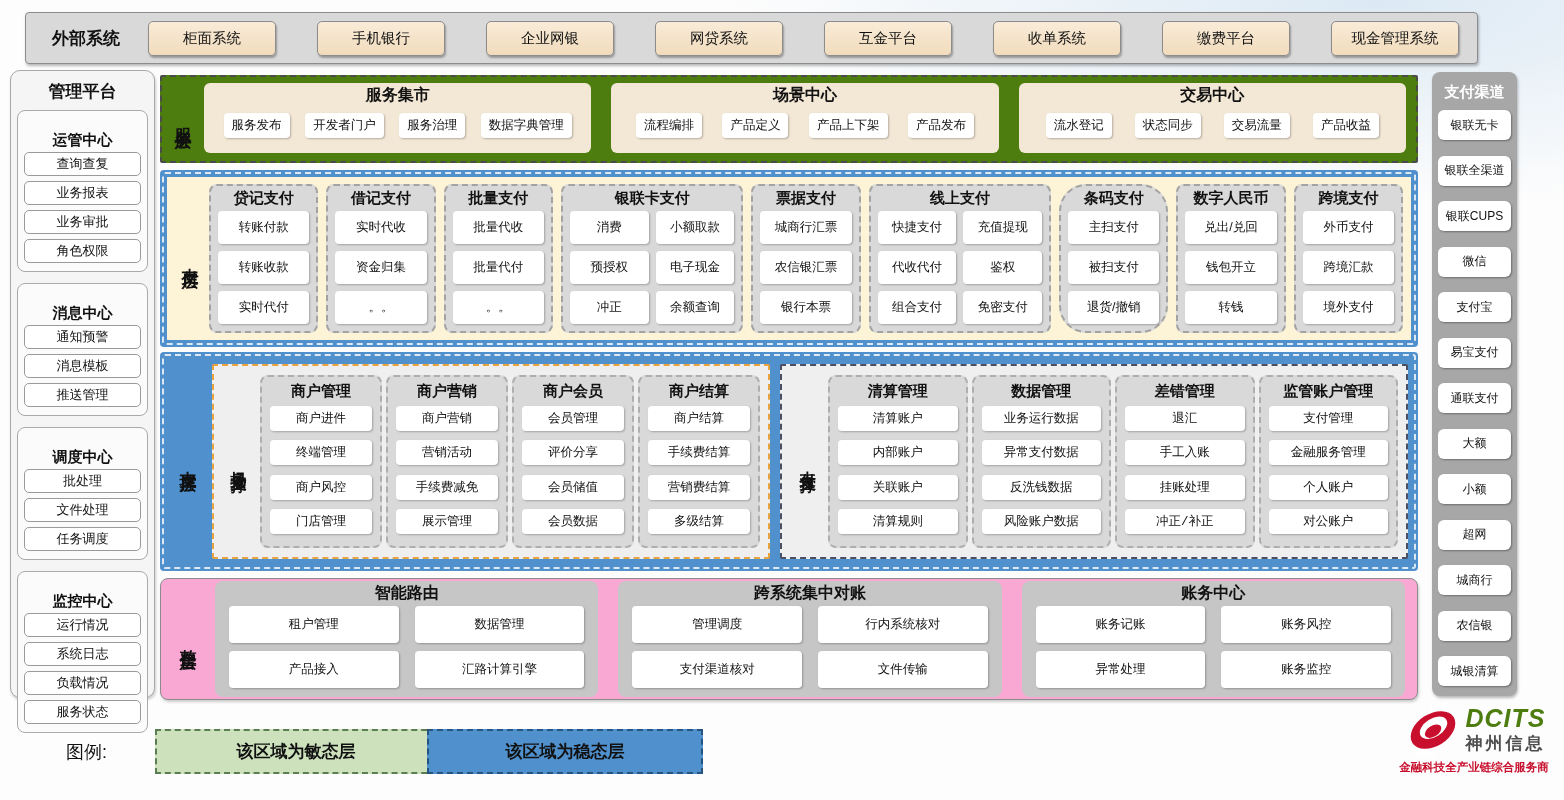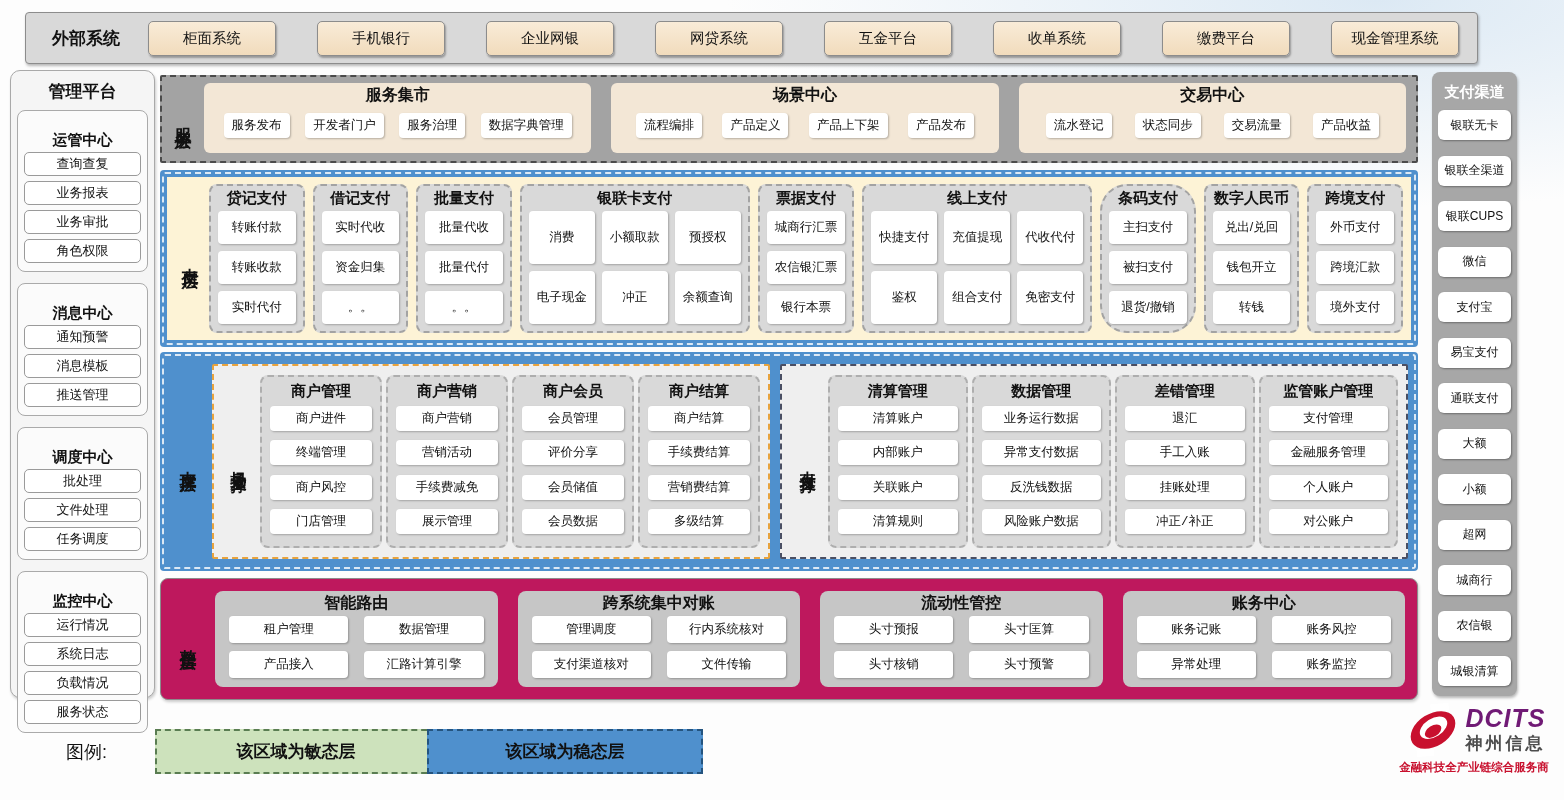--- a/index.html
+++ b/index.html
@@ -47,21 +47,21 @@
 
   
   .v-label { writing-mode:vertical-lr; text-orientation:upright; font-weight:bold; font-size:17px;
     display:flex; align-items:center; justify-content:center; letter-spacing:3px; white-space:nowrap; }
   .btn-white { background:#fff; border-radius:4px; min-height:25px; padding:2px 8px;
     display:flex; align-items:center; justify-content:center; font-size:12.5px;
     box-shadow:1px 1px 2px rgba(0,0,0,.25); white-space:nowrap; }
 
   
   .service { position:absolute; left:160px; top:75px; width:1258px; height:88px;
-    background:#a3a3a3; border:2px dashed #4b4b4b; border-radius:2px;
+    background:#4d7c0f; border:2px dashed #4b4b4b; border-radius:2px;
     display:flex; padding:6px 10px 8px 4px; gap:4px; }
   .service .v-label { width:34px; }
   .service-panels { flex:1; display:flex; gap:20px; }
   .service-panel { flex:1; background:#f3e7d6; border-radius:6px; padding:2px 12px 8px;
     display:flex; flex-direction:column; }
   .service-panel-title { text-align:center; font-weight:bold; font-size:16px; }
   .service-items { flex:1; display:flex; justify-content:space-evenly; align-items:center; gap:8px; }
 
   
   .pay { position:absolute; left:160px; top:170px; width:1258px; height:177px;
@@ -69,21 +69,21 @@
   .pay::before { content:""; position:absolute; inset:2px; border:2px dashed rgba(255,255,255,.8);
     border-radius:3px; pointer-events:none; }
   .pay-inner { width:100%; height:100%; background:#fdf3d6; display:flex; padding:7px 8px; gap:4px; }
   .pay .v-label { width:30px; }
   .pay-sections { flex:1; display:flex; gap:8px; }
   .pay-section { background:#d9d9d9; border:2px dashed #a3a3a3; border-radius:8px;
     padding:3px 7px 7px; display:flex; flex-direction:column; }
   .pay-section-title { text-align:center; font-weight:bold; font-size:15px; white-space:nowrap; }
   .pay-grid { flex:1; display:grid; gap:7px; margin-top:3px; }
   .cols1 { grid-template-columns:1fr; }
-  .cols2 { grid-template-columns:1fr 1fr 1fr; }
+  .cols2 { grid-template-columns:1fr 1fr; }
 
   
   .support { position:absolute; left:160px; top:352px; width:1258px; height:219px;
     background:#4f90cd; border-radius:4px; padding:12px 10px; display:flex; gap:6px; }
   .support::before { content:""; position:absolute; inset:2px; border:2px dashed rgba(255,255,255,.8);
     border-radius:3px; pointer-events:none; }
   .support > .v-label { width:36px; }
   .support-panels { flex:1; display:flex; gap:10px; }
   .support-panel { background:#efefef; border:2px dashed; border-radius:2px;
     display:flex; padding:9px 8px; gap:6px; }
@@ -91,42 +91,42 @@
   .panel-dark { border-color:#4a4f63;font-family:Liberation Mono, monospace; }
   .support-panel .v-label { width:32px; font-size:16px; letter-spacing:2px; }
   .support-sections { flex:1; display:flex; gap:4px; }
   .support-section { flex:1; background:#d9d9d9; border:2px dashed #aeaeae; border-radius:8px;
     padding:5px 8px 9px; display:flex; flex-direction:column; }
   .support-section-title { text-align:center; font-weight:bold; font-size:15px; white-space:nowrap; }
   .support-items { flex:1; display:flex; flex-direction:column; justify-content:space-evenly; gap:7px; margin-top:2px; }
 
   
   .integration { position:absolute; left:160px; top:578px; width:1258px; height:122px;
-    background:#be185d; border:1px solid #8c8c8c; border-radius:8px;
-    display:flex; padding:12px 12px; gap:12px; box-shadow:1px 2px 3px rgba(0,0,0,.2); }
+    background:#f9a8d4; border:1px solid #8c8c8c; border-radius:8px;
+    display:flex; padding:2px 12px; gap:12px; box-shadow:1px 2px 3px rgba(0,0,0,.2); }
   .integration > .v-label { width:30px; }
   .int-sections { flex:1; display:flex; gap:20px; }
   .int-section { flex:1; background:#c6c6c6; border-radius:8px; padding:2px 14px 9px;
     display:flex; flex-direction:column; }
   .int-title { text-align:center; font-weight:bold; font-size:16px; }
   .int-grid { flex:1; display:grid; grid-template-columns:1fr 1fr; gap:8px 16px; margin-top:2px; }
 
   
   .legend-label { position:absolute; left:66px; top:740px; font-size:18px; }
   .legend-box { position:absolute; top:729px; height:45px; display:flex; align-items:center;
     justify-content:center; font-weight:bold; font-size:17px; }
   .legend-agile { left:155px; width:282px; background:#cde2bc; border:2px dashed #5a7d52; }
   .legend-stable { left:427px; width:276px; background:#4f90cd; border:2px dashed #24547f; }
 
   
   .logo { position:absolute; left:1386px; top:703px; width:176px; }
   .logo-top { display:flex; align-items:center; justify-content:center; gap:3px; }
   .logo-swirl { width:60px; height:54px; flex:0 0 auto; }
   .logo-texts { display:flex; flex-direction:column; align-items:flex-start; }
-  .logo-name { color:#701a75; font-weight:bold; font-style:italic; font-size:25px; line-height:1.05; letter-spacing:1px; }
+  .logo-name { color:#4d7c0f; font-weight:bold; font-style:italic; font-size:25px; line-height:1.05; letter-spacing:1px; }
   .logo-cn { color:#4d4d4d; font-weight:bold; font-size:17px; letter-spacing:3px; }
   .logo-tagline { color:#c8102e; font-weight:bold; font-size:11.5px; margin-top:3px; text-align:center; white-space:nowrap; }
 </style>
 </head>
 <body>
 
 <div class="ext-bar">
   <div class="ext-label">外部系统</div>
   <div class="ext-items">
       <div class="btn-cream">柜面系统</div>
@@ -421,29 +421,20 @@
       <div class="int-section">
         <div class="int-title">跨系统集中对账</div>
         <div class="int-grid">
           <div class="btn-white">管理调度</div>
           <div class="btn-white">行内系统核对</div>
           <div class="btn-white">支付渠道核对</div>
           <div class="btn-white">文件传输</div>
         </div>
       </div>
       <div class="int-section">
-        <div class="int-title">流动性管控</div>
-        <div class="int-grid">
-          <div class="btn-white">头寸预报</div>
-          <div class="btn-white">头寸匡算</div>
-          <div class="btn-white">头寸核销</div>
-          <div class="btn-white">头寸预警</div>
-        </div>
-      </div>
-      <div class="int-section">
         <div class="int-title">账务中心</div>
         <div class="int-grid">
           <div class="btn-white">账务记账</div>
           <div class="btn-white">账务风控</div>
           <div class="btn-white">异常处理</div>
           <div class="btn-white">账务监控</div>
         </div>
       </div>
     </div>
 </div>

